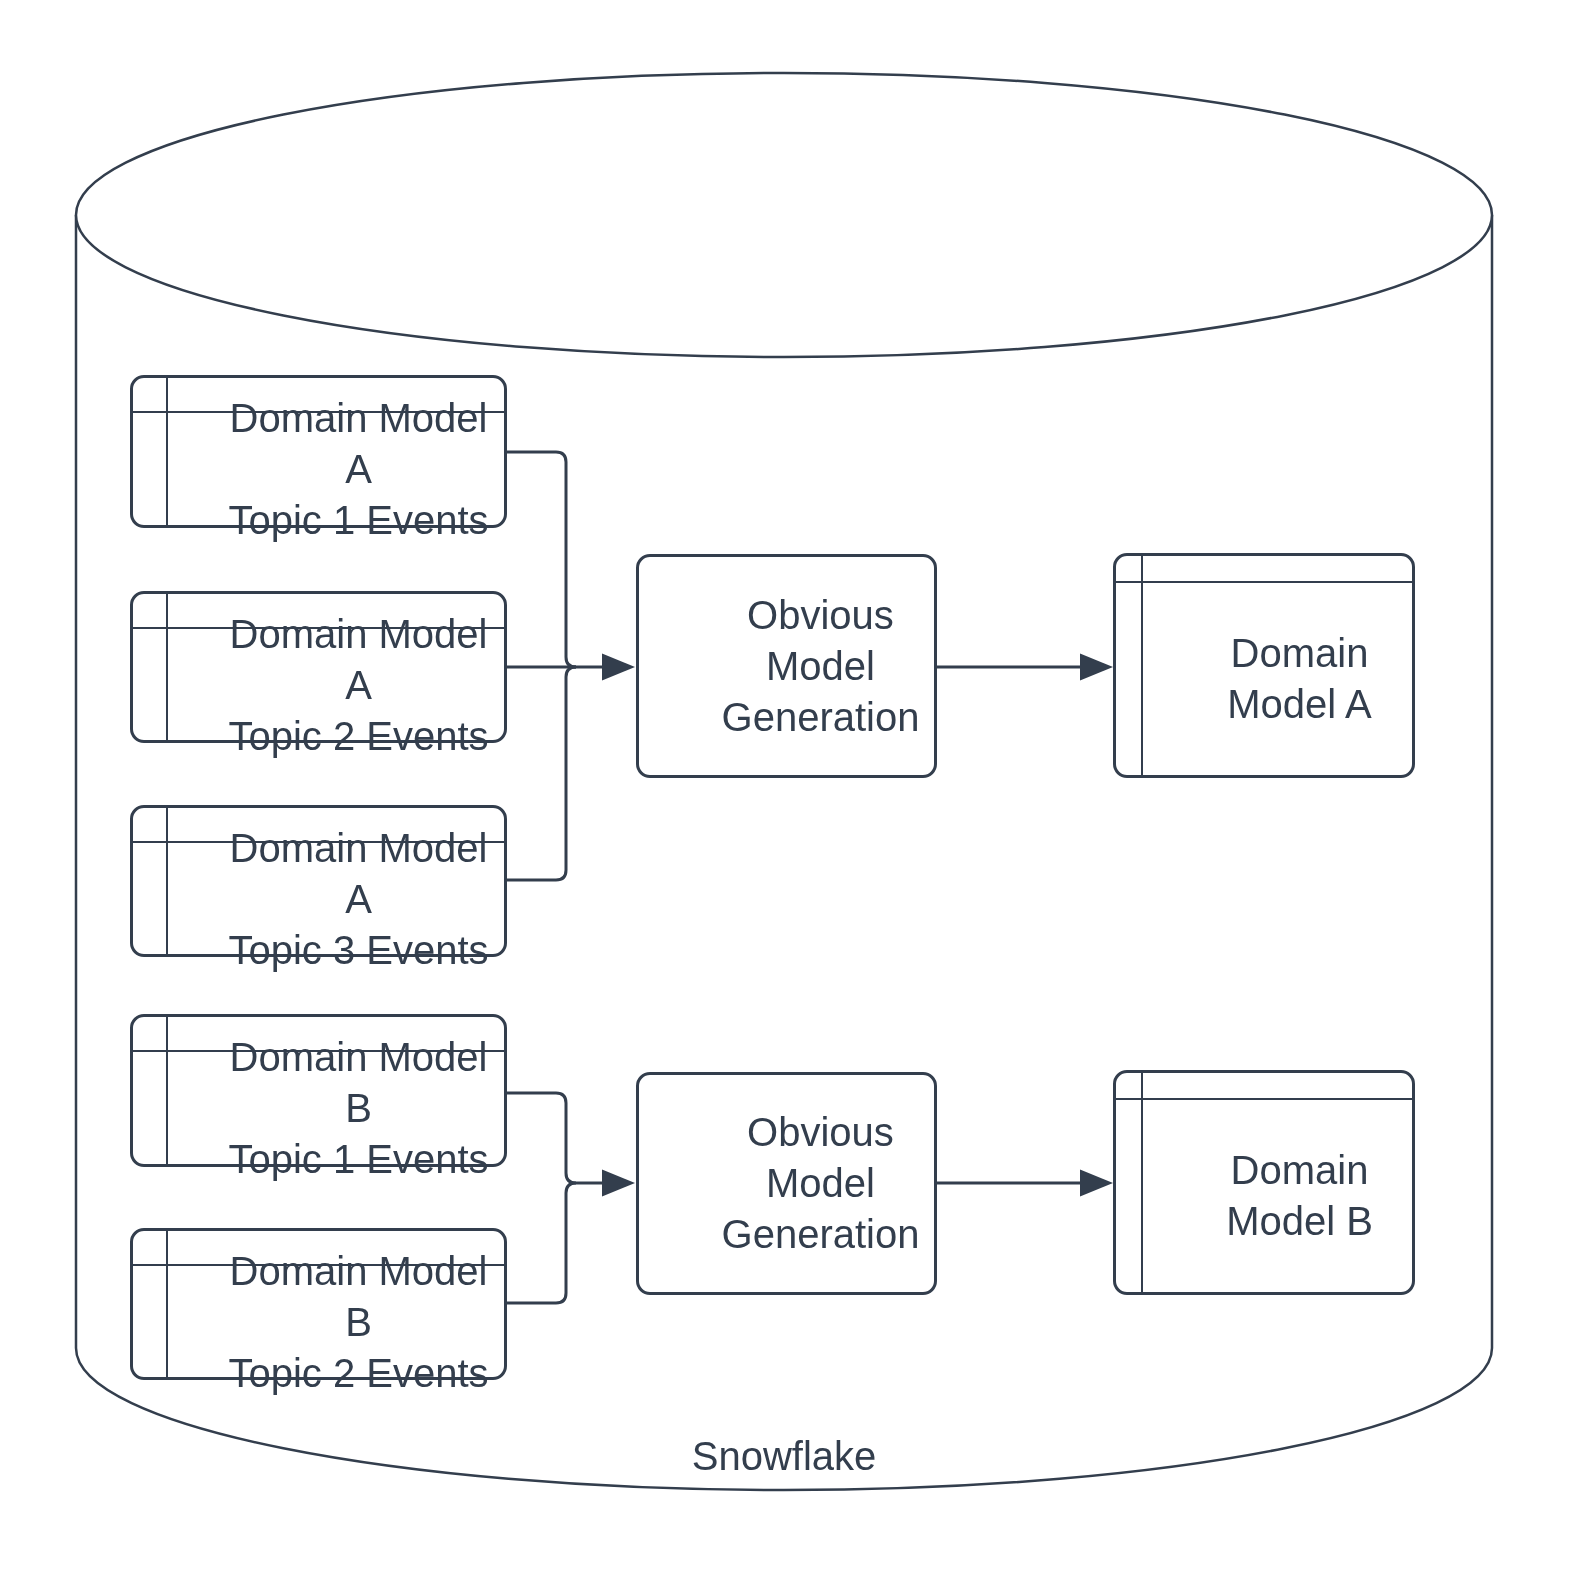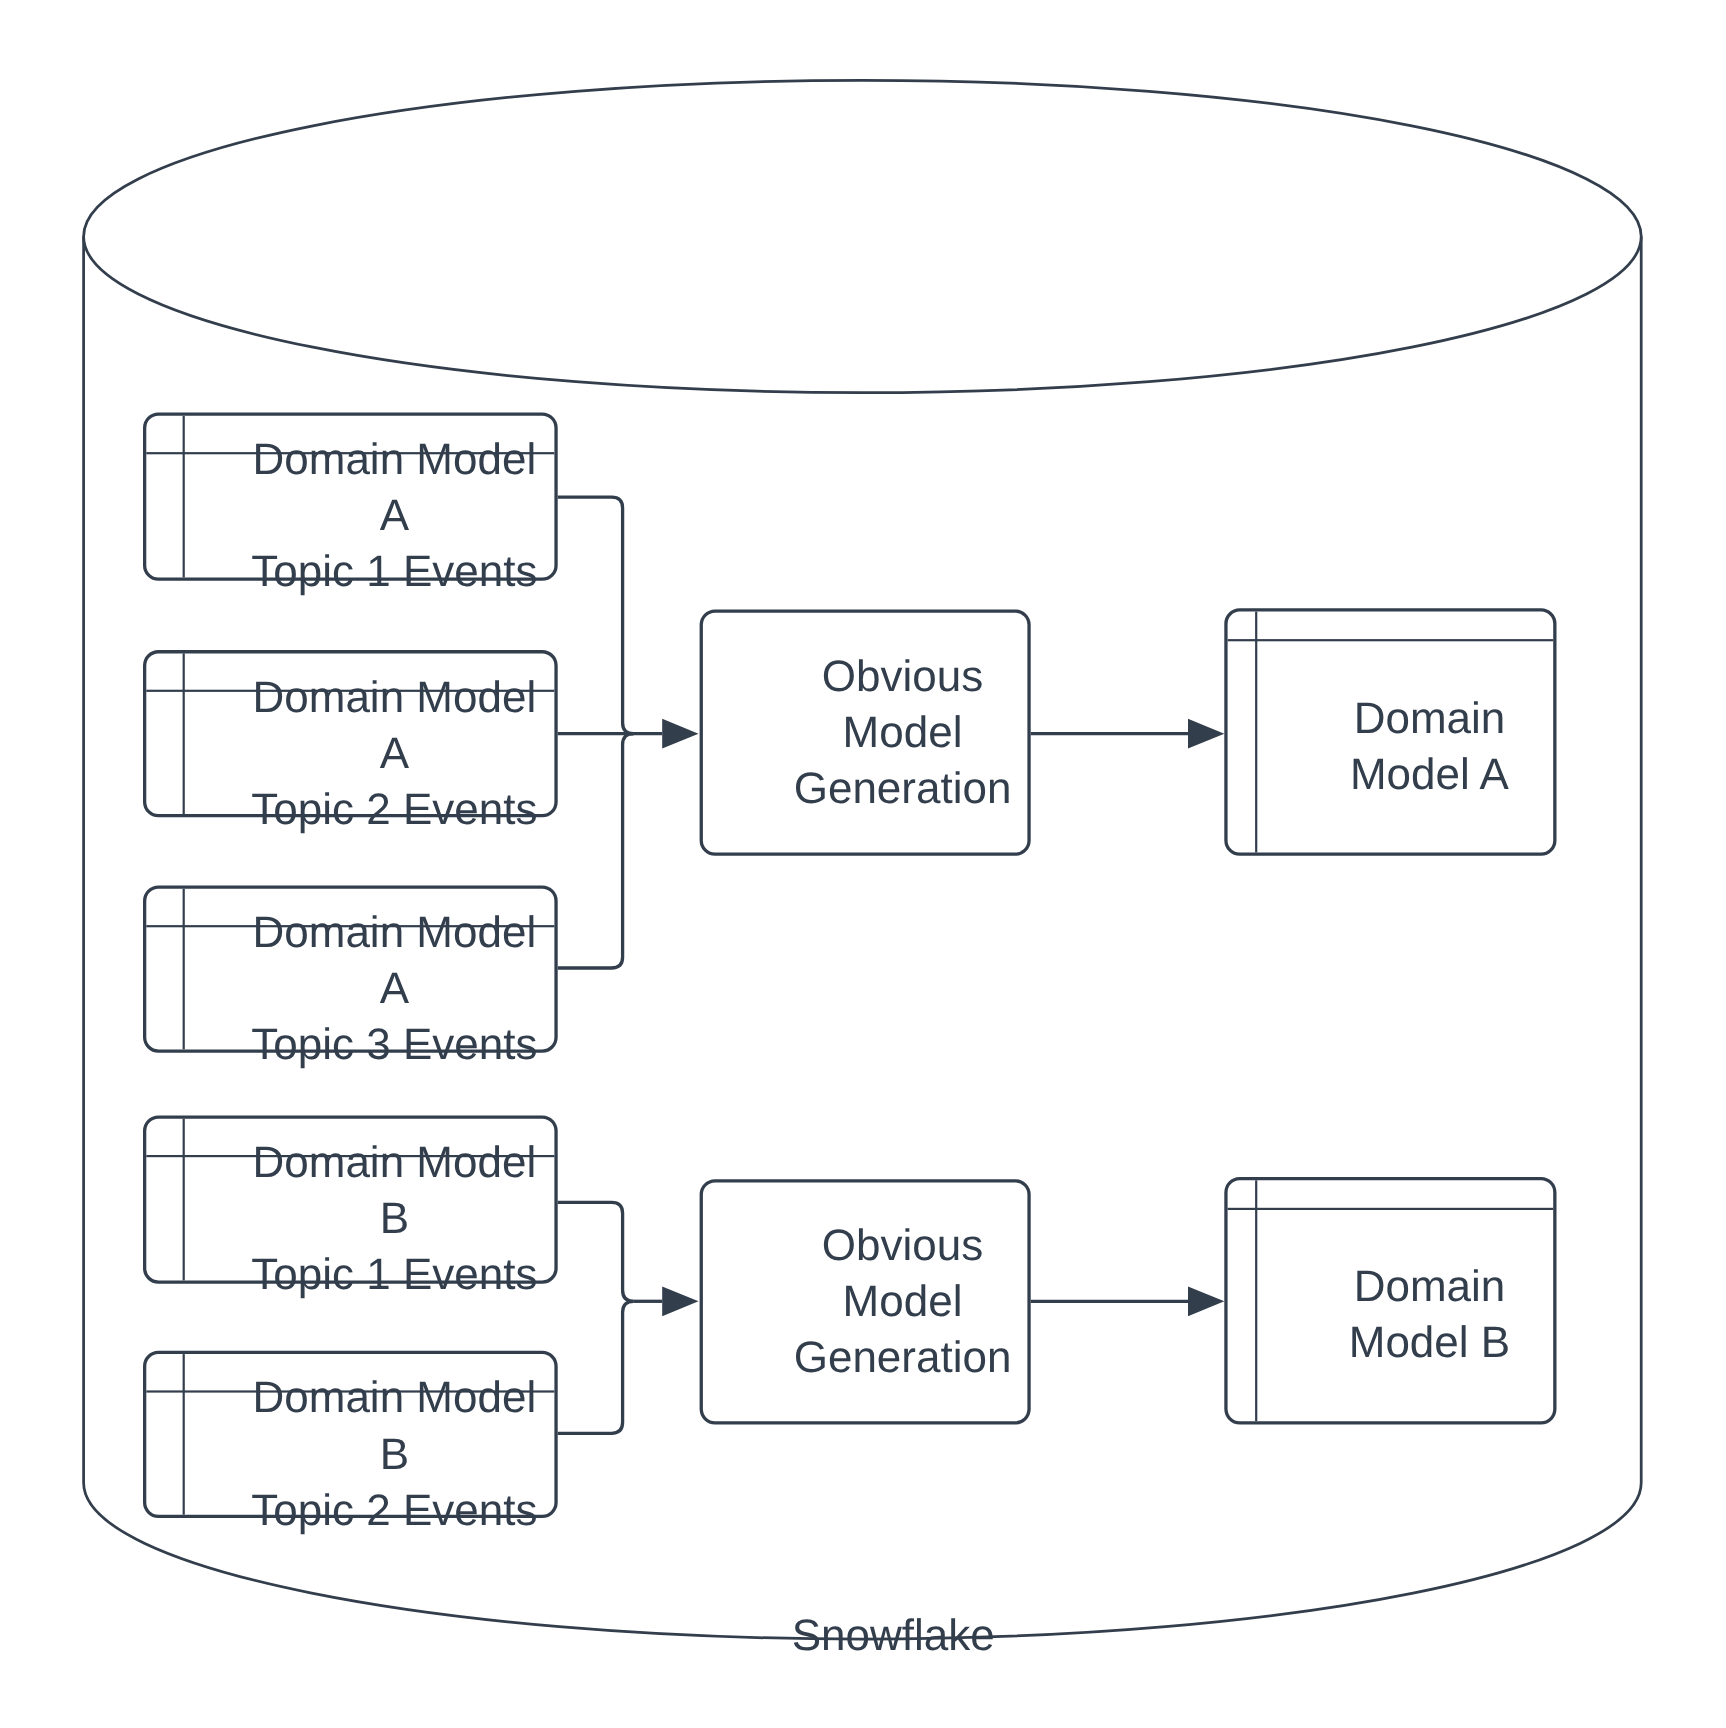--- a/index.html
+++ b/index.html
@@ -36,23 +36,23 @@
     display:flex;align-items:center;justify-content:center;
     text-align:center;
     white-space:pre-line;
     font-size:40px;line-height:51px;margin-left:44px;
   }
   .tbl .label{left:36px;top:36px;right:0;bottom:0;}
   .out .label{left:27px;top:27px;right:0;bottom:0;}
   .proc .label{left:0;top:0;right:0;bottom:0;padding-left:24px;}
 
   #snowflake-label{
-    position:absolute;left:612px;top:1433px;width:400px;height:46px;
+    position:absolute;left:584px;top:1433px;width:400px;height:46px;
     display:flex;align-items:center;justify-content:center;
-    font-size:40px;line-height:46px;white-space:pre-line;margin-top:31px;
+    font-size:40px;line-height:46px;white-space:pre-line;
   }
 </style>
 </head>
 <body>
 
 <div id="canvas" style="--stroke: #333E4D; --bg: #FFFFFF; --fill: #FFFFFF;">
 
   <svg id="shape-layer" width="1569" height="1571" viewBox="0 0 1569 1571">
 
     <path class="outline" d="M 76 215 L 76 1348 C 76 1426 393 1490 784 1490 C 1175 1490 1492 1426 1492 1348 L 1492 215"></path>

